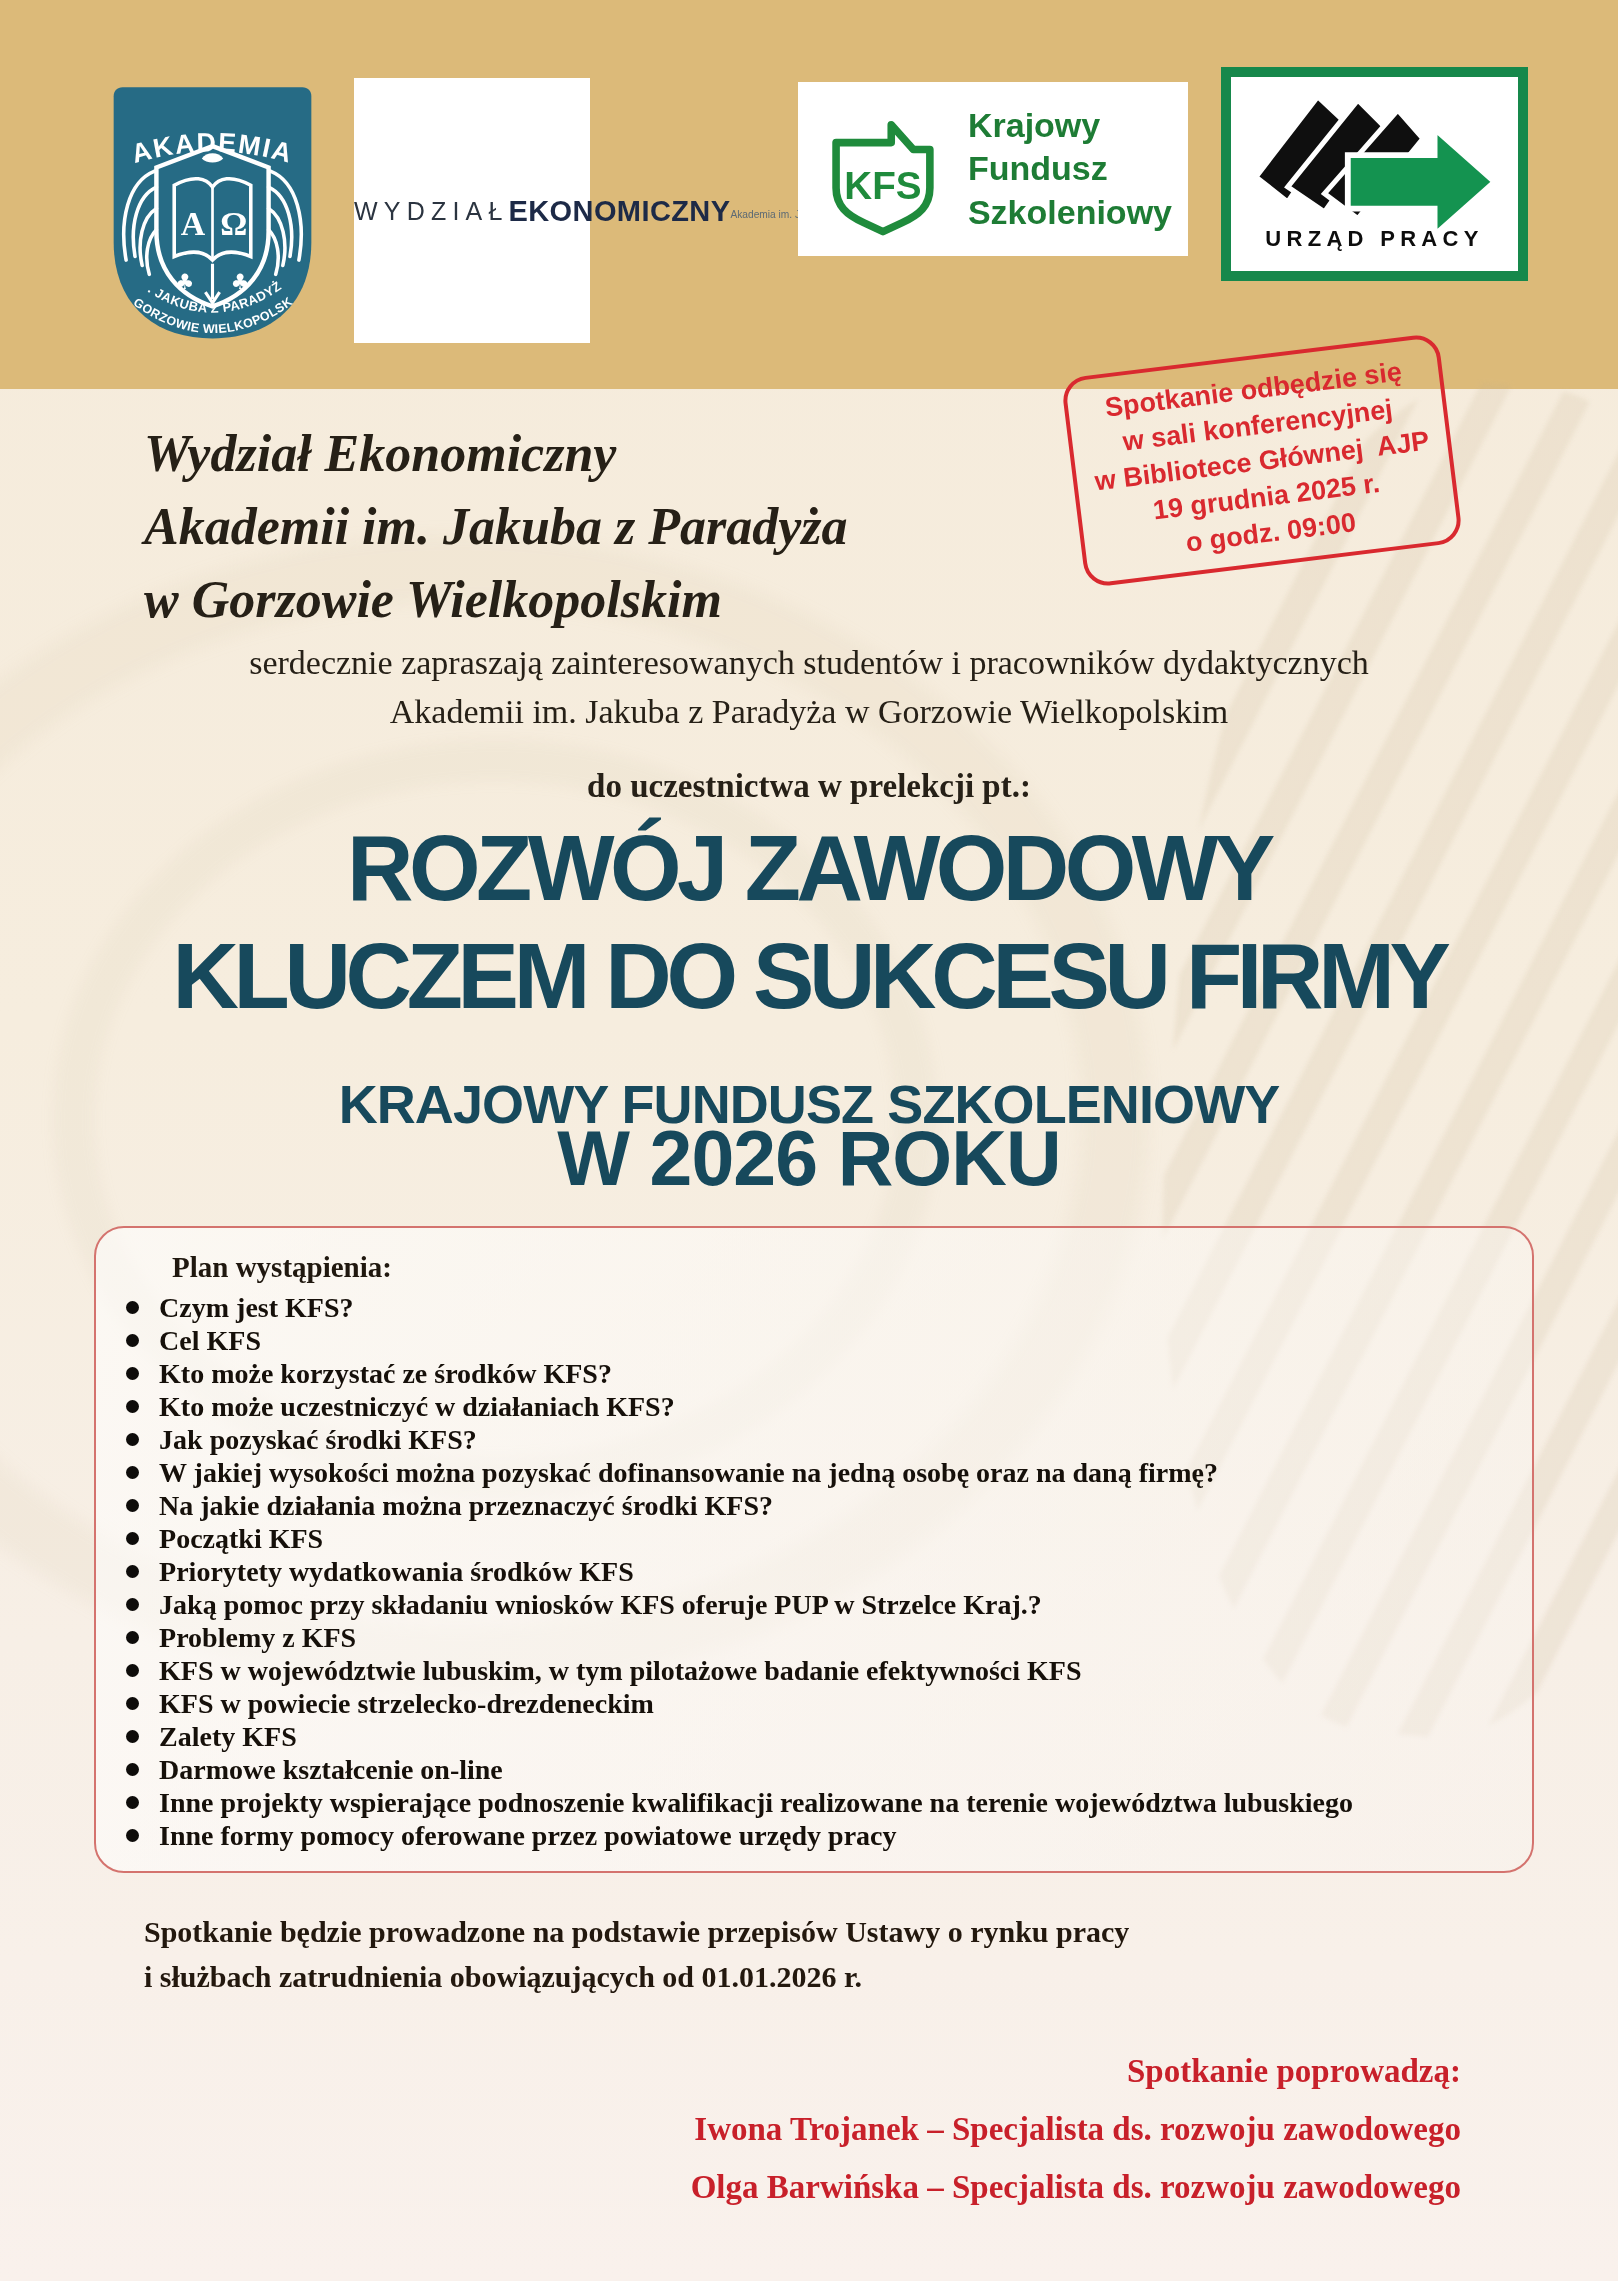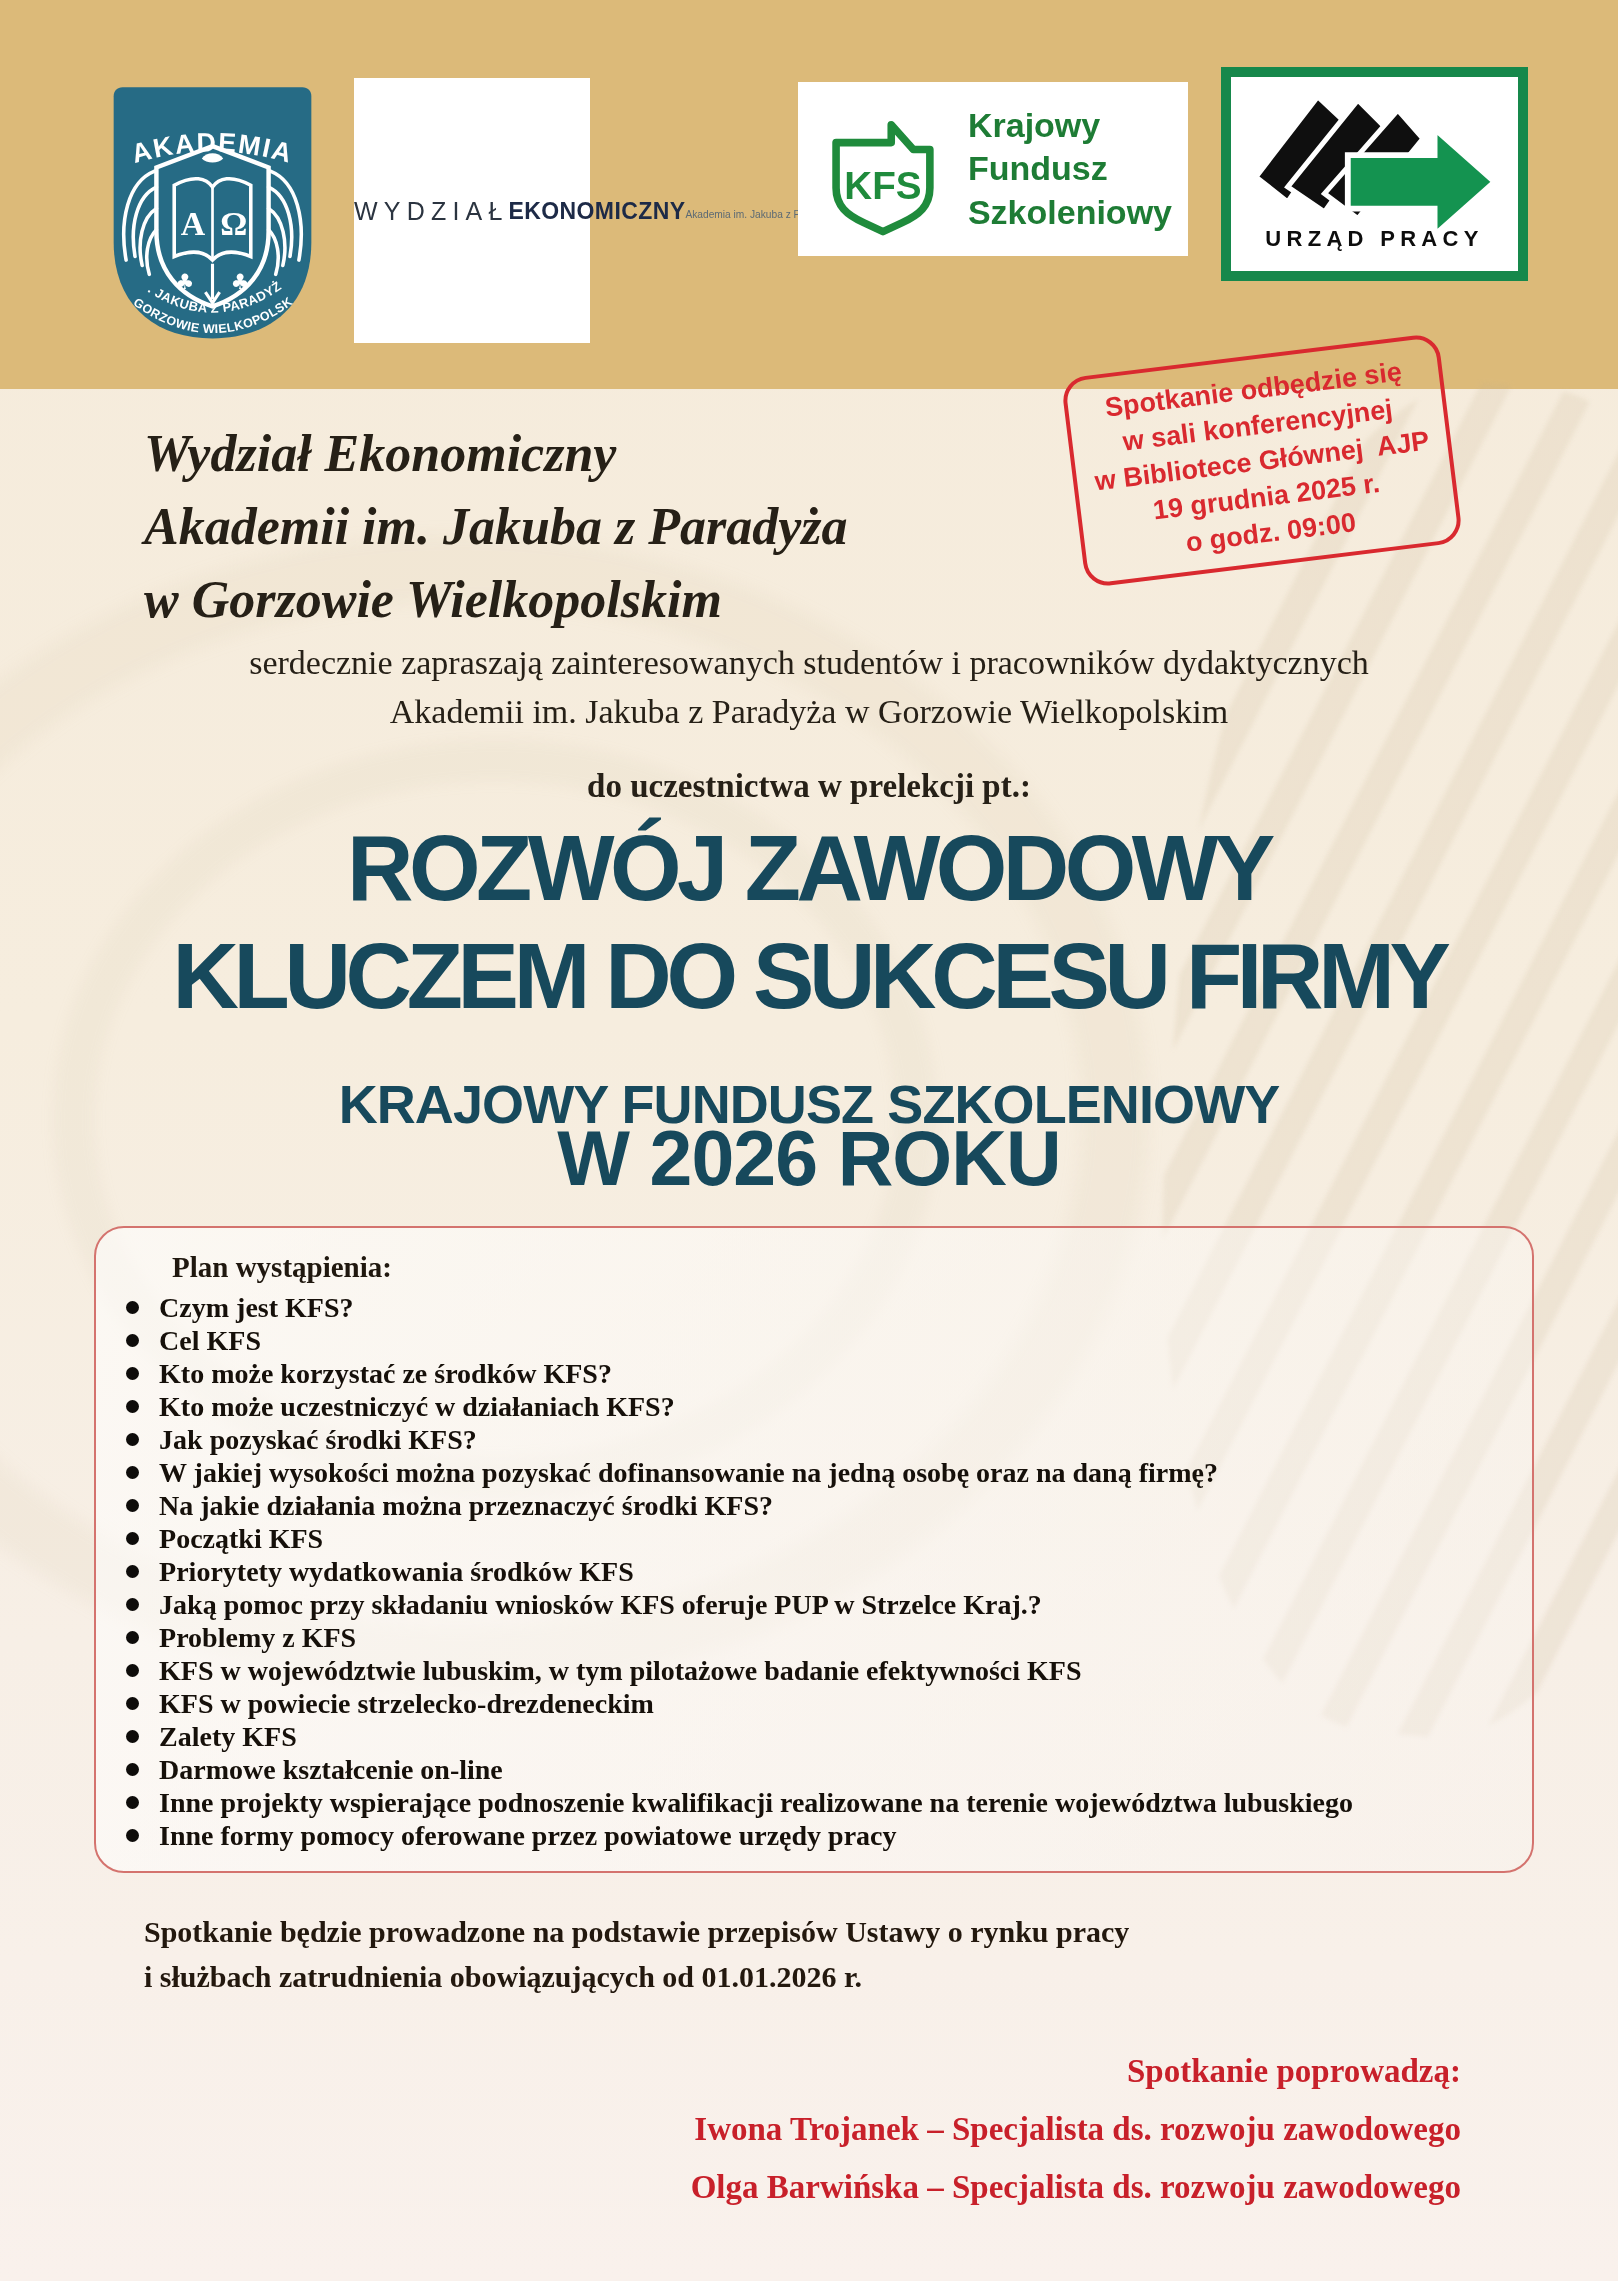--- a/index.html
+++ b/index.html
@@ -17,21 +17,21 @@
   .ring2{position:absolute;left:53px;top:740px;width:802px;height:677px;border:41px solid rgba(196,176,142,.08);border-radius:50%;filter:blur(6.2px);}
   .streaks{position:absolute;right:-125px;top:383px;width:570px;height:1354px;border-radius:45%;
     background:repeating-linear-gradient(112deg,rgba(196,176,142,.17) 0 28.5px,rgba(250,244,232,0) 28.5px 77px);
     transform:rotate(5deg);filter:blur(2.7px);}
   
   .logo-box{position:absolute;background:#fff;}
   .crest-wrap{position:absolute;left:110px;top:82px;width:205px;height:260px;background:transparent;}
   .we-box{left:354px;top:78px;width:236px;height:265px;display:flex;flex-direction:row;align-items:center;}
   .we-svg{margin-top:7.1px;}
   .we-line1{font-family:"Liberation Sans",sans-serif;font-weight:400;font-size:25px;letter-spacing:6.2px;color:#2b3440;margin-top:1.8px;}
-  .we-line2{font-family:"Liberation Sans",sans-serif;font-weight:700;font-size:23px;letter-spacing:0.4px;color:#1d2a47;margin-top:1.8px;}
+  .we-line2{font-family:"Liberation Sans",sans-serif;font-weight:700;font-size:29px;letter-spacing:0.4px;color:#1d2a47;margin-top:1.8px;}
   .we-rule{width:203px;height:2.7px;background:#2f8fd0;margin-top:6.2px;}
   .we-caption{font-family:"Liberation Sans",sans-serif;font-size:10.2px;color:#5c6a74;margin-top:7.1px;white-space:nowrap;}
   .kfs-box{left:798px;top:82px;width:390px;height:174px;display:flex;align-items:center;padding:0 16px;box-sizing:border-box;gap:16px;}
   .kfs-name{font-family:"Liberation Sans",sans-serif;font-weight:700;font-size:34px;line-height:1.28;color:#1e7c35;}
   .up-box{left:1221px;top:67px;width:307px;height:214px;border:10.7px solid #16884b;box-sizing:border-box;display:flex;flex-direction:column;align-items:center;justify-content:flex-start;}
   .up-label{font-family:"Liberation Sans",sans-serif;font-weight:700;font-size:22px;letter-spacing:5.3px;color:#0d0d0d;margin-top:-3.6px;}
   
   .stamp{position:absolute;left:1072px;top:355px;width:372px;height:203px;border:4.5px solid #d9292f;border-radius:25px;
     transform:rotate(-7deg);transform-origin:center;display:flex;flex-direction:column;justify-content:center;align-items:center;
     color:#d9292f;font-family:"Liberation Sans",sans-serif;font-weight:700;font-size:27px;line-height:36px;}

